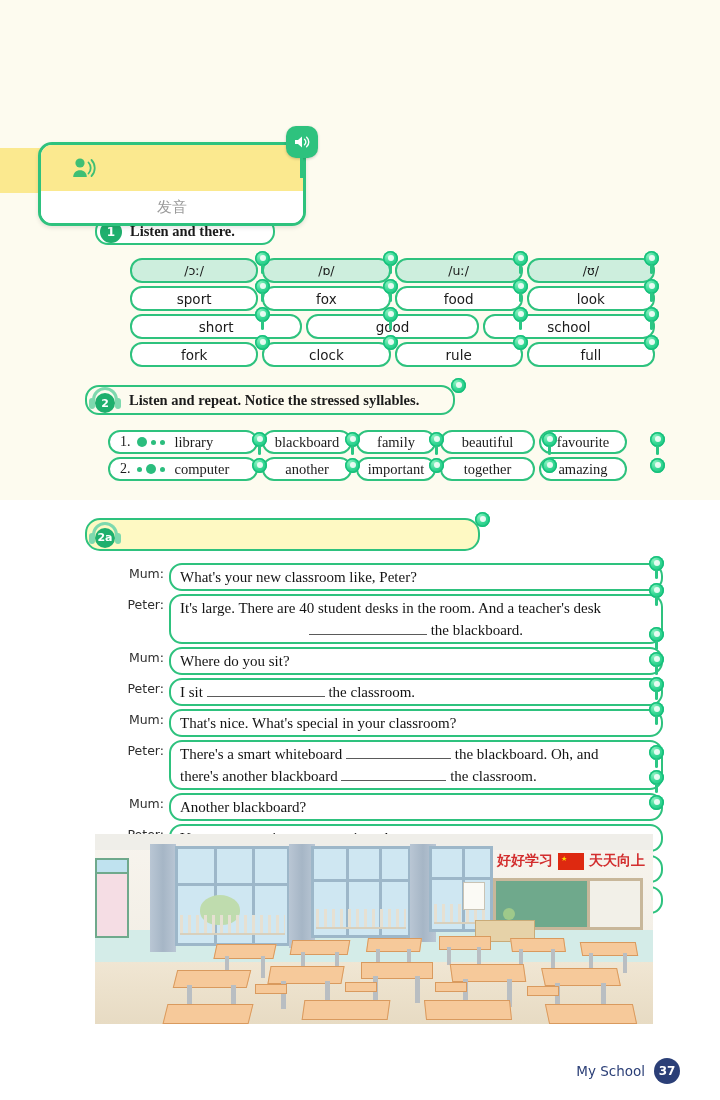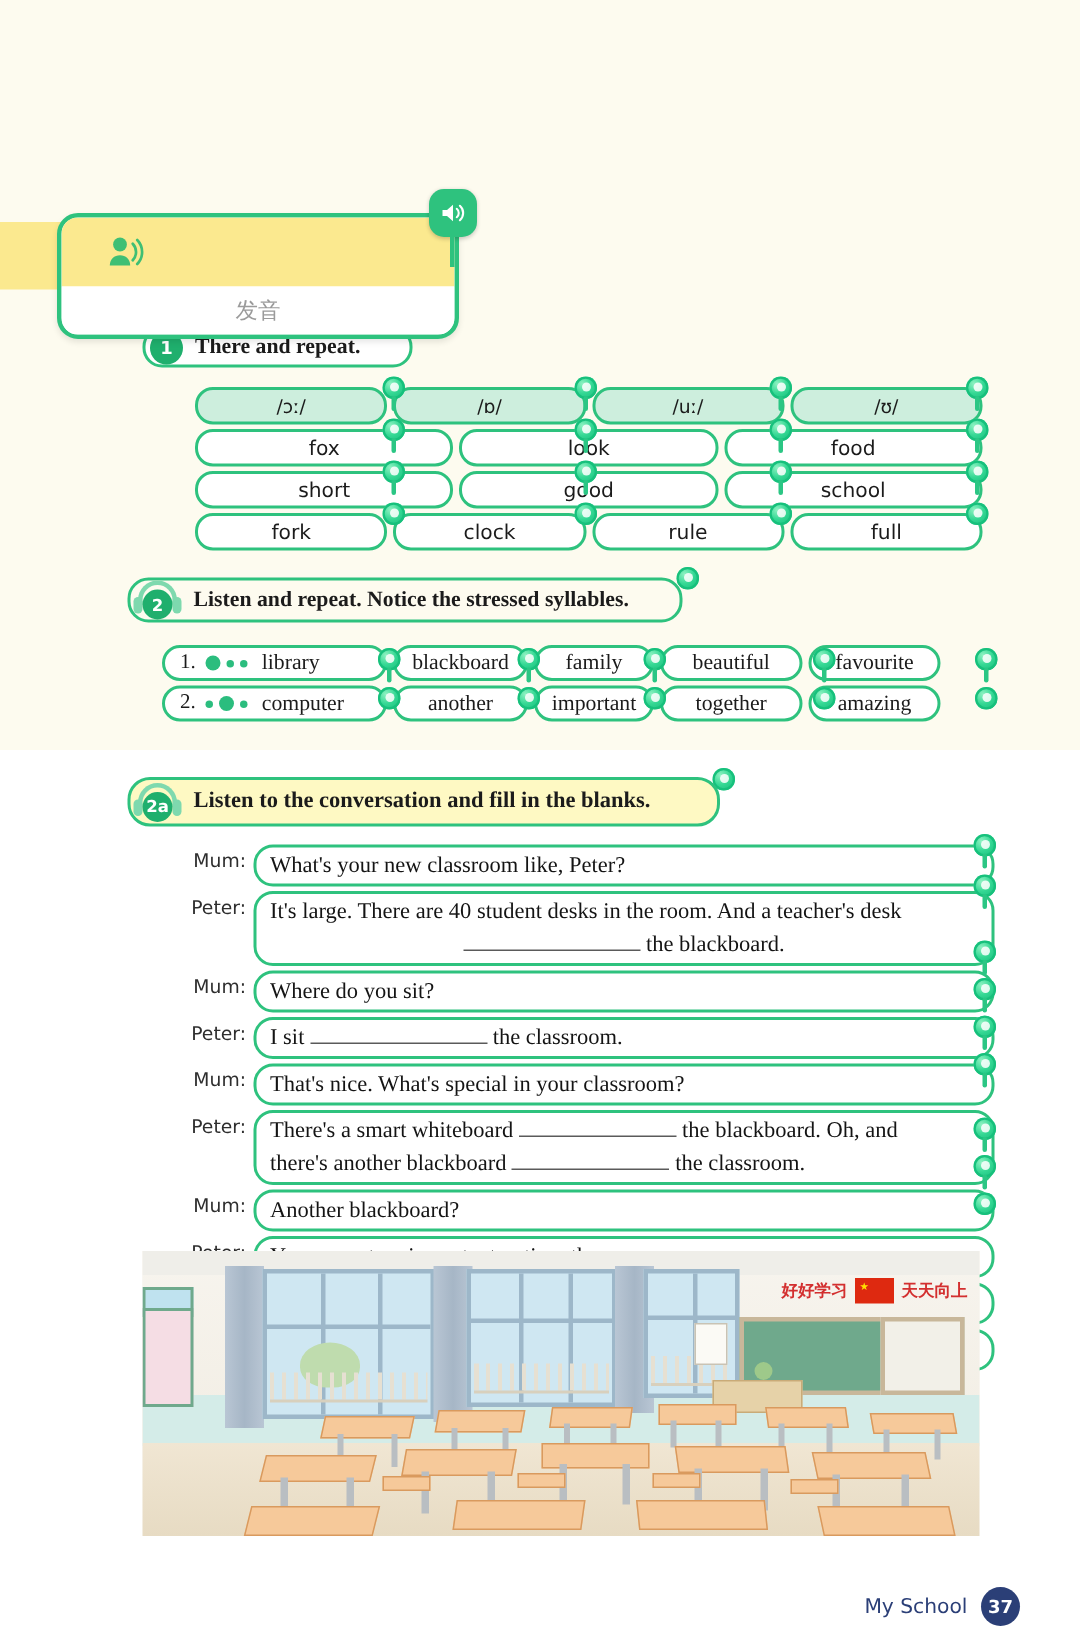--- a/index.html
+++ b/index.html
@@ -131,21 +131,21 @@
   .ph-ceil{position:absolute;left:0;top:0;width:100%;height:16px;background:#efeee9;}
   .win{position:absolute;top:12px;background:#cfe7f2;border:3px solid #9db7c9;box-sizing:border-box;}
   .win .mull-v{position:absolute;top:0;bottom:0;width:3px;background:#9db7c9;}
   .win .mull-h{position:absolute;left:0;right:0;height:3px;background:#9db7c9;}
   .curtain{position:absolute;top:10px;width:26px;background:linear-gradient(90deg,#b9c6d4,#a6b6c6 50%,#b9c6d4);}
   .tree{position:absolute;border-radius:50% 50% 45% 45%;background:#bfdcae;}
   .railing{position:absolute;height:18px;background:repeating-linear-gradient(90deg,#e6e0d2 0 3px,transparent 3px 8px);border-bottom:2px solid #d8d0bd;}
   .board{position:absolute;right:10px;top:44px;width:150px;height:52px;background:#6fa98c;border:3px solid #c8b79a;box-sizing:border-box;}
   .board2{position:absolute;right:10px;top:44px;width:56px;height:52px;background:#f2f0e8;border:3px solid #c8b79a;box-sizing:border-box;}
   .banner{position:absolute;right:8px;top:18px;display:flex;align-items:center;gap:5px;}
-  .banner .cn{font-family:Liberation Mono, monospace;font-size:11px;font-weight:bold;color:#d32f2f;}
+  .banner .cn{font-family:Liberation Mono, monospace;font-size:14px;font-weight:bold;color:#d32f2f;}
   .flag{width:26px;height:17px;background:#de2910;position:relative;}
   .flag .star{position:absolute;left:3px;top:3px;color:#ffde00;font-size:7px;line-height:7px;}
   .poster{position:absolute;left:0;top:38px;width:30px;height:62px;background:#f5dde4;border:2px solid #6fa98c;}
   .poster2{position:absolute;left:0;top:24px;width:30px;height:16px;background:#bfe2ef;border:2px solid #6fa98c;}
   .notice{position:absolute;right:168px;top:48px;width:20px;height:26px;background:#fbfaf5;border:1px solid #c9c3b4;}
   .teachdesk{position:absolute;right:118px;top:86px;width:58px;height:20px;background:#e6d2a8;border:1.5px solid #c9ab78;}
   .plant{position:absolute;right:138px;top:74px;width:12px;height:12px;border-radius:50%;background:#9ec98a;}
   .desk{position:absolute;background:#f6c99a;border:1.5px solid #d99a5e;}
   .deskleg{position:absolute;background:#b9bec2;}
   .chair{position:absolute;background:#f6c99a;border:1.5px solid #d99a5e;}
@@ -161,21 +161,21 @@
 </style>
 </head>
 <body>
 
 <div class="bg-cream"></div>
 <div class="bg-white-low"></div>
 <div class="bg-yellow-band"></div>
 
 <div class="task1">
   <div class="badge-num">1</div>
-  <div class="task-text">There and repeat.</div>
+  <div class="task-text">Listen and there.</div>
 </div>
 
 <div class="pron-card">
   <div class="pron-top">
     <span class="pron-avatar">
       <svg width="26" height="22" viewBox="0 0 26 22">
         <circle cx="9" cy="6" r="4.6" fill="#3fbf74"></circle>
         <path d="M2.2 20c0-4.2 3-6.8 6.8-6.8S15.8 15.8 15.8 20z" fill="#3fbf74"></path>
         <path d="M17.5 5.5a8 8 0 0 1 0 11" stroke="#3fbf74" stroke-width="1.8" fill="none" stroke-linecap="round"></path>
         <path d="M20.5 3a11.5 11.5 0 0 1 0 16" stroke="#3fbf74" stroke-width="1.8" fill="none" stroke-linecap="round"></path>
@@ -194,23 +194,24 @@
 </div>
 
 <div class="ptable">
   <div class="prow head">
     <div class="pcell">/ɔː/</div>
     <div class="pcell">/ɒ/</div>
     <div class="pcell">/uː/</div>
     <div class="pcell">/ʊ/</div>
   </div>
   <div class="prow">
+    <div class="pcell">sport</div>
     <div class="pcell">fox</div>
+    <div class="pcell">food</div>
     <div class="pcell">look</div>
-    <div class="pcell">food</div>
   </div>
   <div class="prow">
     <div class="pcell">short</div>
     <div class="pcell">good</div>
     <div class="pcell">school</div>
   </div>
   <div class="prow">
     <div class="pcell">fork</div>
     <div class="pcell">clock</div>
     <div class="pcell">rule</div>
@@ -323,21 +324,20 @@
   </div>
 <div class="audio-dot" style="left:650px;top:458px"></div>
 
 <div class="task2a">
   <div class="hp-badge">
     <span class="arc"></span>
     <span class="ear-l"></span>
     <span class="ear-r"></span>
     <span class="circ">2a</span>
   </div>
-  <div class="task-text">Listen to the conversation and fill in the blanks.</div>
 </div>
 <div class="audio-dot" style="left:475px;top:512px"></div>
 
 <div class="dialogue">
 
   <div class="drow">
     <div class="spk">Mum:</div>
     <div class="bubble">
       <span>What's your new classroom like, Peter?</span>
     </div>

